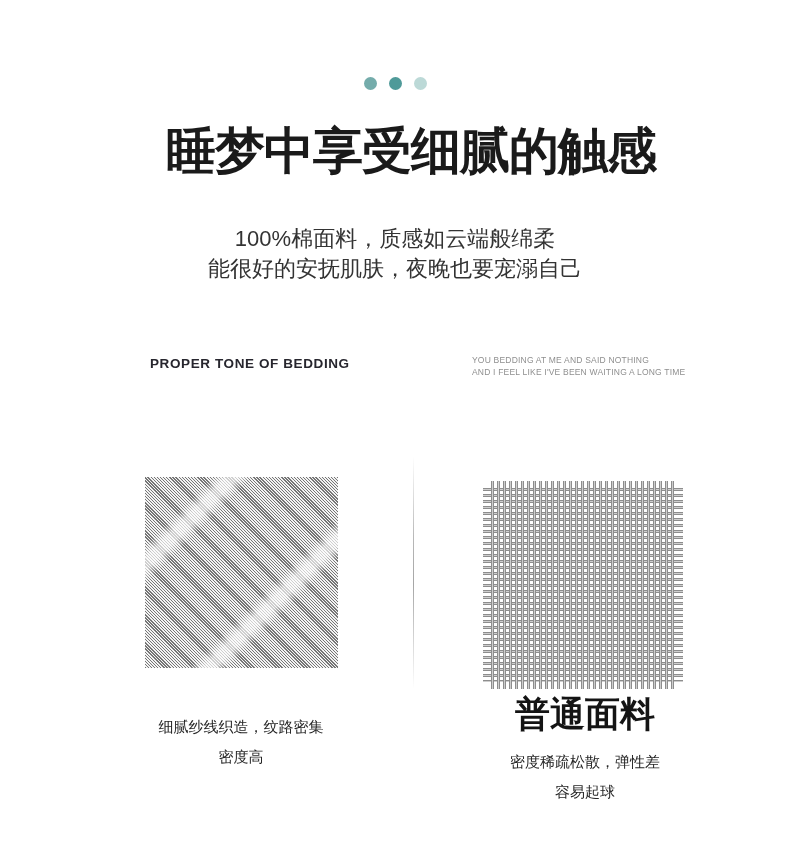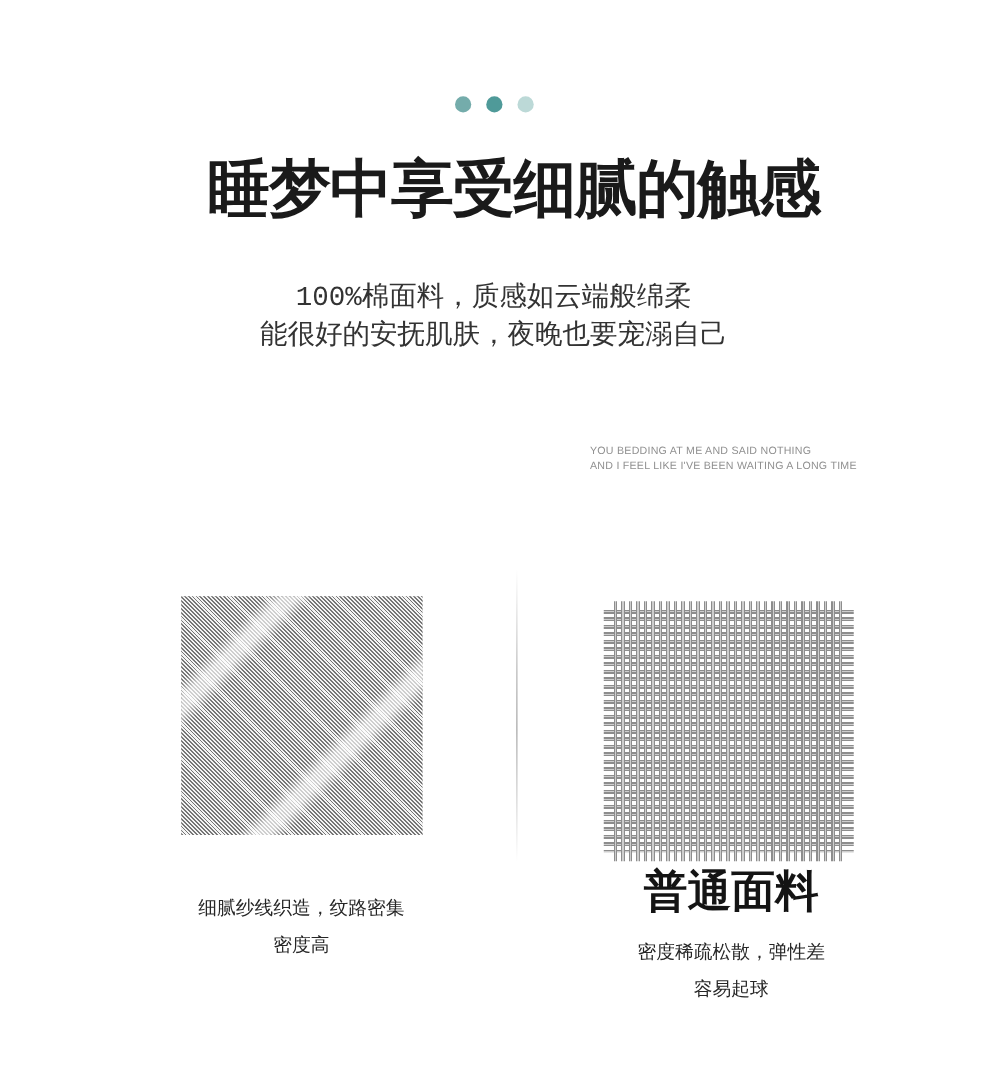--- a/index.html
+++ b/index.html
@@ -16,21 +16,21 @@
   .dot { width:13px; height:13px; border-radius:50%; }
 
   
   .main-title {
     position:absolute; top:124px; left:16px; width:100%;
     text-align:center; font-size:50px; font-weight:700;
     letter-spacing:-1px; color:#1a1a1a; line-height:1.1;
   }
   .subtitle {
     position:absolute; top:224px; left:0; width:100%;
-    text-align:center; font-size:22px; line-height:30px; color:#333;font-family:Liberation Mono, monospace;
+    text-align:center; font-size:22px; line-height:30px; color:#333;
   }
 
   
   .tagline-left {
     position:absolute; left:150px; top:356px;
     font-size:13.5px; font-weight:700; letter-spacing:.6px; color:#27262e;
   }
   .tagline-right {
     position:absolute; left:472px; top:355px;
     font-size:8.5px; line-height:11.5px; letter-spacing:.2px; color:#8f8f8f;
@@ -84,20 +84,21 @@
     <span class="dot" style="background: rgb(188, 217, 215);"></span>
   </div>
 
   <h1 class="main-title">睡梦中享受细腻的触感</h1>
 
   <div class="subtitle">
     <div>100%棉面料，质感如云端般绵柔</div>
     <div>能很好的安抚肌肤，夜晚也要宠溺自己</div>
   </div>
 
+  <div class="tagline-left">PROPER TONE OF BEDDING</div>
 
   <div class="tagline-right">
     <div>YOU BEDDING AT ME AND SAID NOTHING</div>
     <div>AND I FEEL LIKE I'VE BEEN WAITING A LONG TIME</div>
   </div>
 
   <div class="swatch-cotton"></div>
   <div class="divider"></div>
   <div class="swatch-grid"></div>
 

